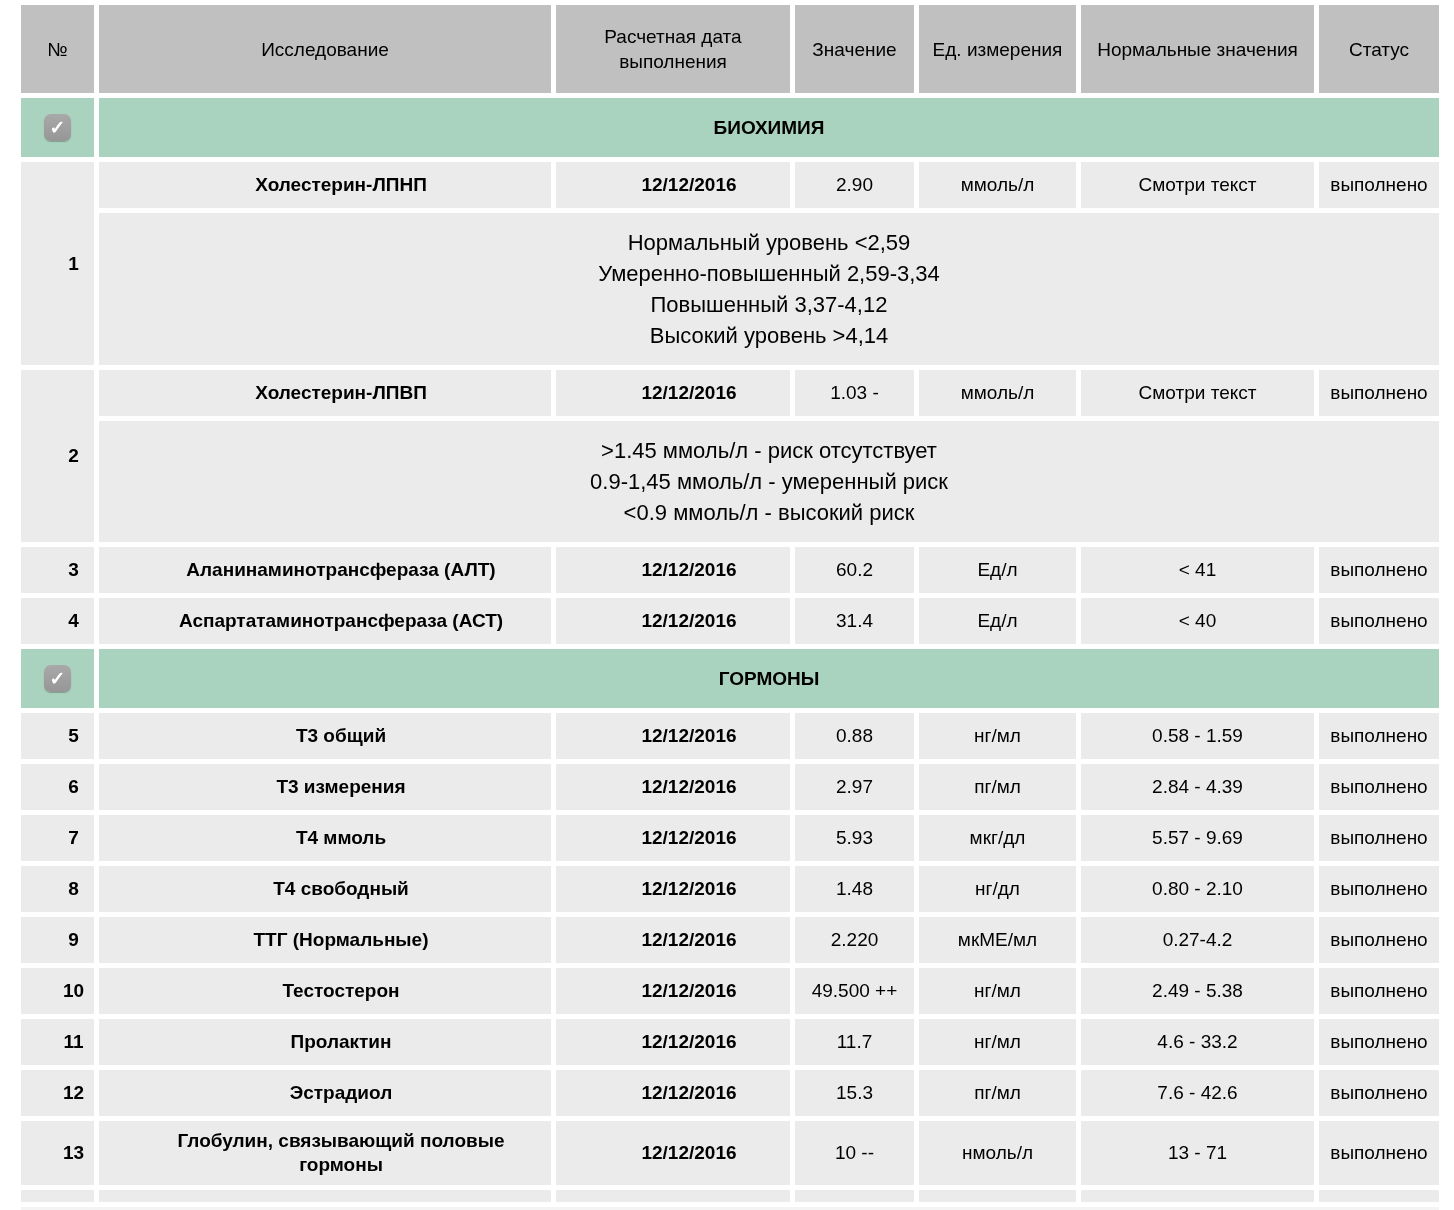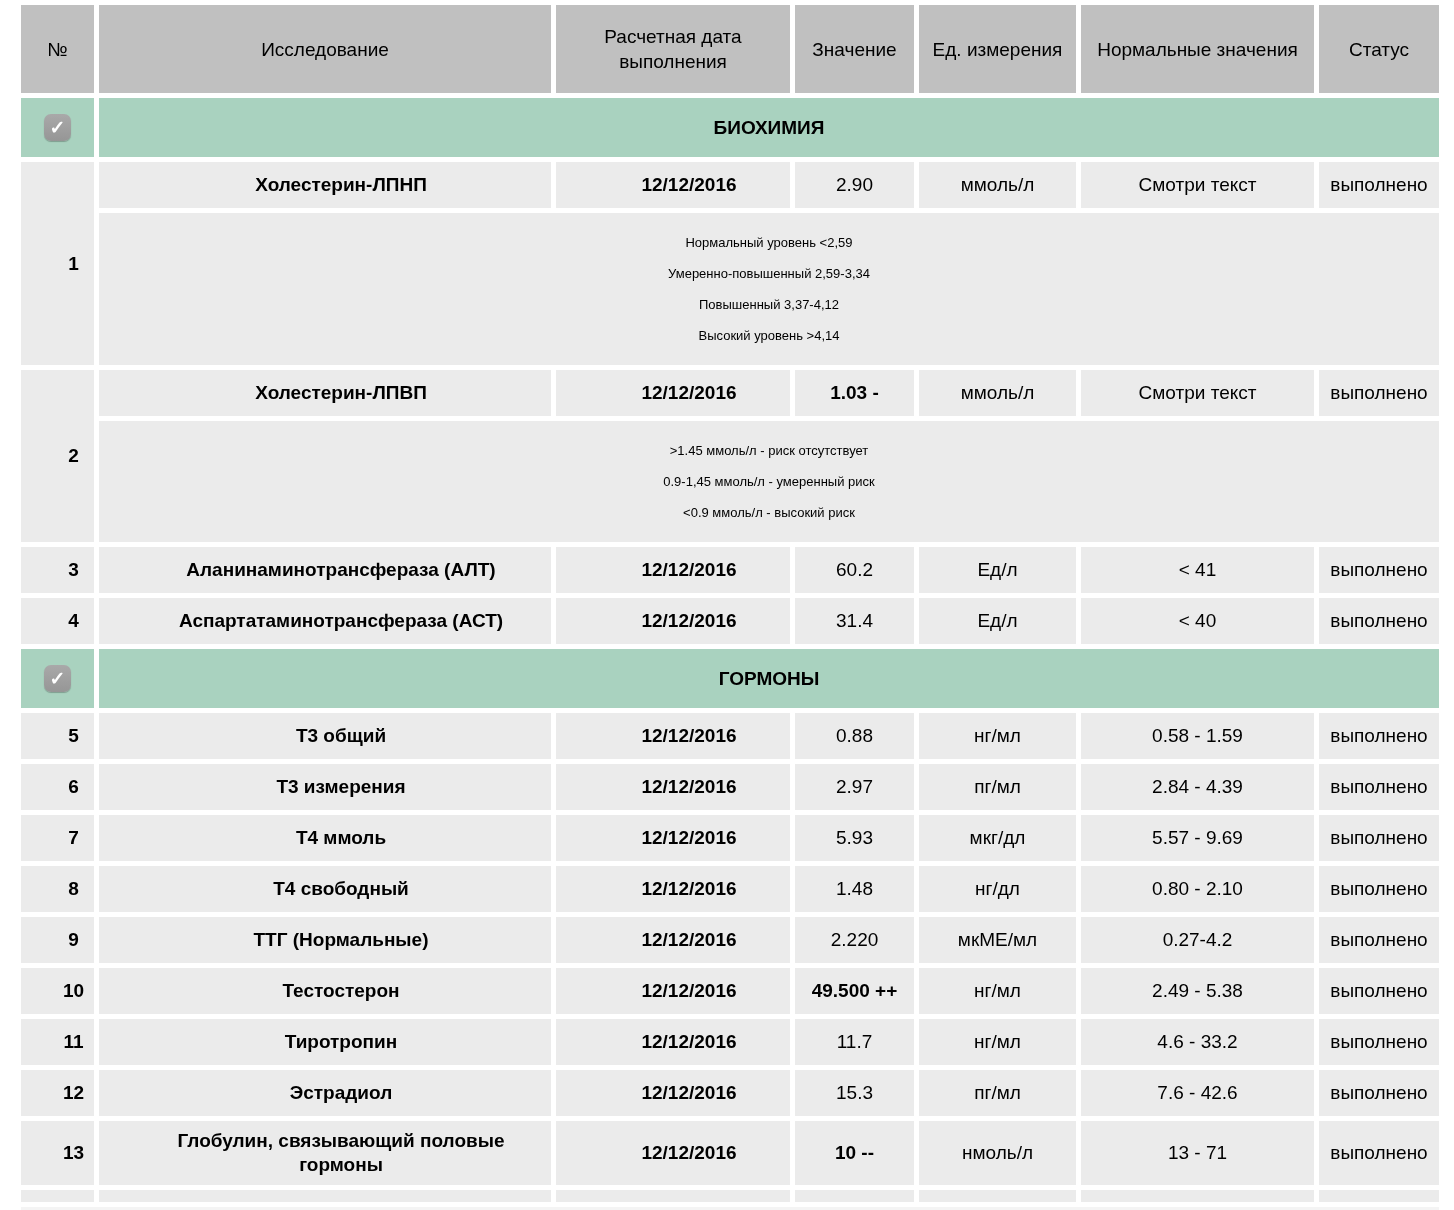--- a/index.html
+++ b/index.html
@@ -45,25 +45,25 @@
     padding: 8px 8px;
   }
   tr.data-row td { height: 30px; }
   tr.section-row td {
     background: #a9d2bf;
     height: 55px;
     padding: 2px;
   }
   .section-title { font-weight: 700; font-size: 19px; text-align: right; }
   td.cell-num, td.cell-name, td.cell-date { font-weight: 700; padding-left: 40px; }
-  td.cell-value.flagged { font-weight: 700; }
+  td.cell-value.flagged { font-weight: 400; }
   td.note-cell {
     font-weight: 400;
     line-height: 31px;
-    font-size: 13px;
+    font-size: 22px;
     padding: 14px 10px;
   }
   .checkbox {
     width: 27px;
     height: 27px;
     border-radius: 7px;
     background: linear-gradient(#a9a9a9, #969696);
     box-shadow: 0 1px 1px rgba(0,0,0,0.25);
     color: #ffffff;
     display: inline-flex;
@@ -215,21 +215,21 @@
         <td class="cell-num">10</td>
         <td class="cell-name">Тестостерон</td>
         <td class="cell-date">12/12/2016</td>
         <td class="cell-value flagged">49.500 ++</td>
         <td class="cell-unit">нг/мл</td>
         <td class="cell-normal">2.49 - 5.38</td>
         <td class="cell-status">выполнено</td>
       </tr>
       <tr class="data-row">
         <td class="cell-num">11</td>
-        <td class="cell-name">Тиротропин</td>
+        <td class="cell-name">Пролактин</td>
         <td class="cell-date">12/12/2016</td>
         <td class="cell-value">11.7</td>
         <td class="cell-unit">нг/мл</td>
         <td class="cell-normal">4.6 - 33.2</td>
         <td class="cell-status">выполнено</td>
       </tr>
       <tr class="data-row">
         <td class="cell-num">12</td>
         <td class="cell-name">Эстрадиол</td>
         <td class="cell-date">12/12/2016</td>

